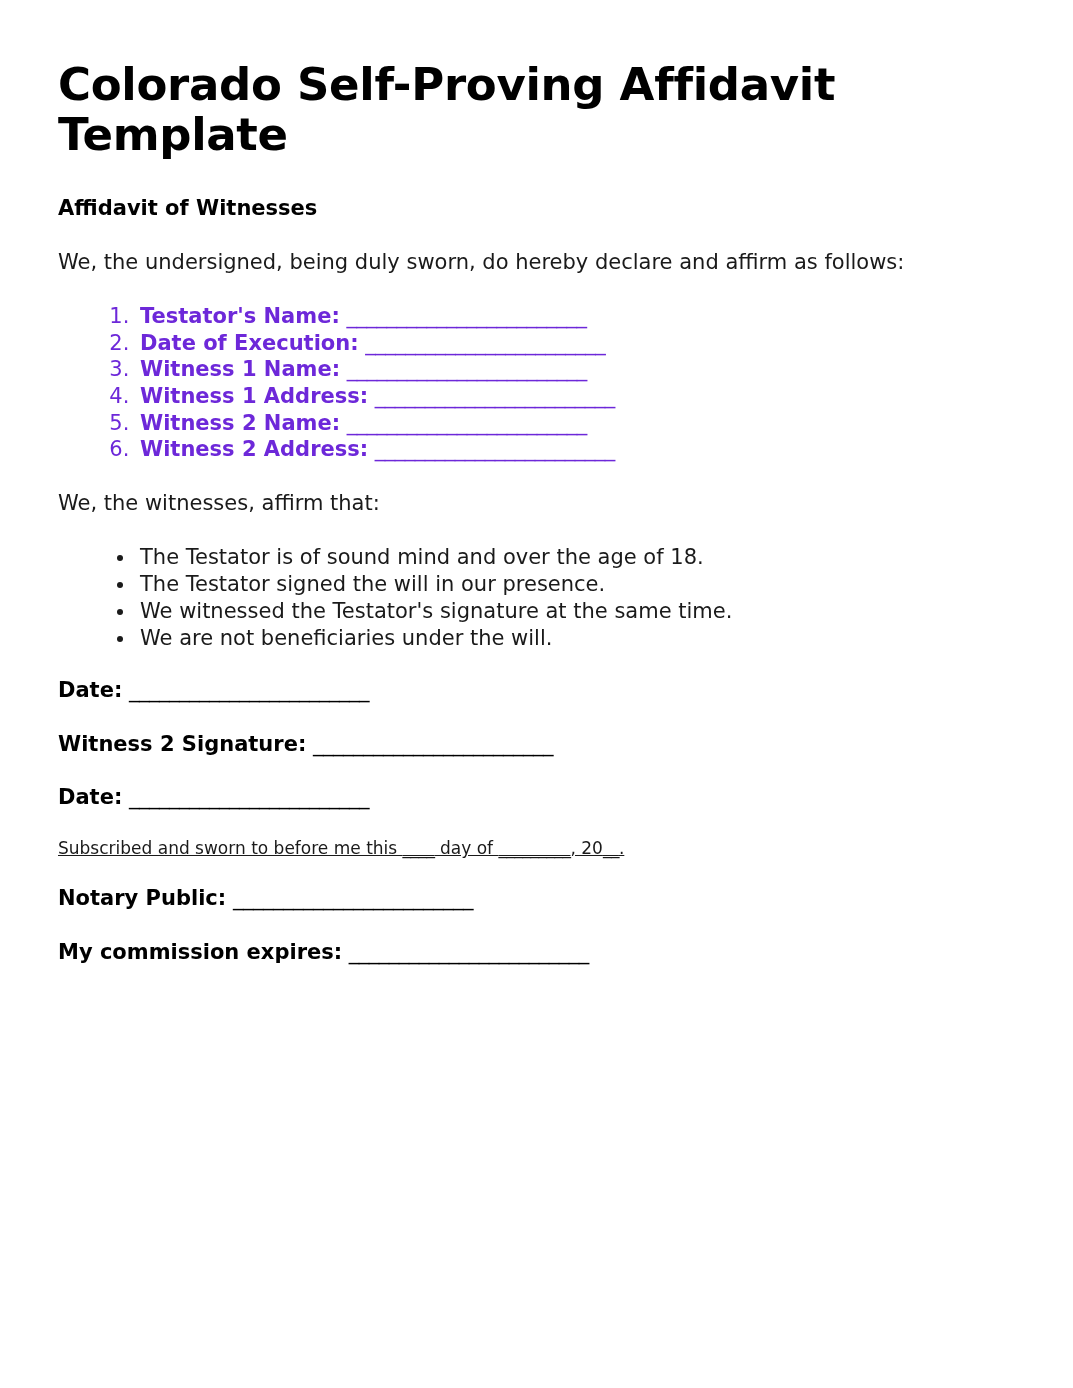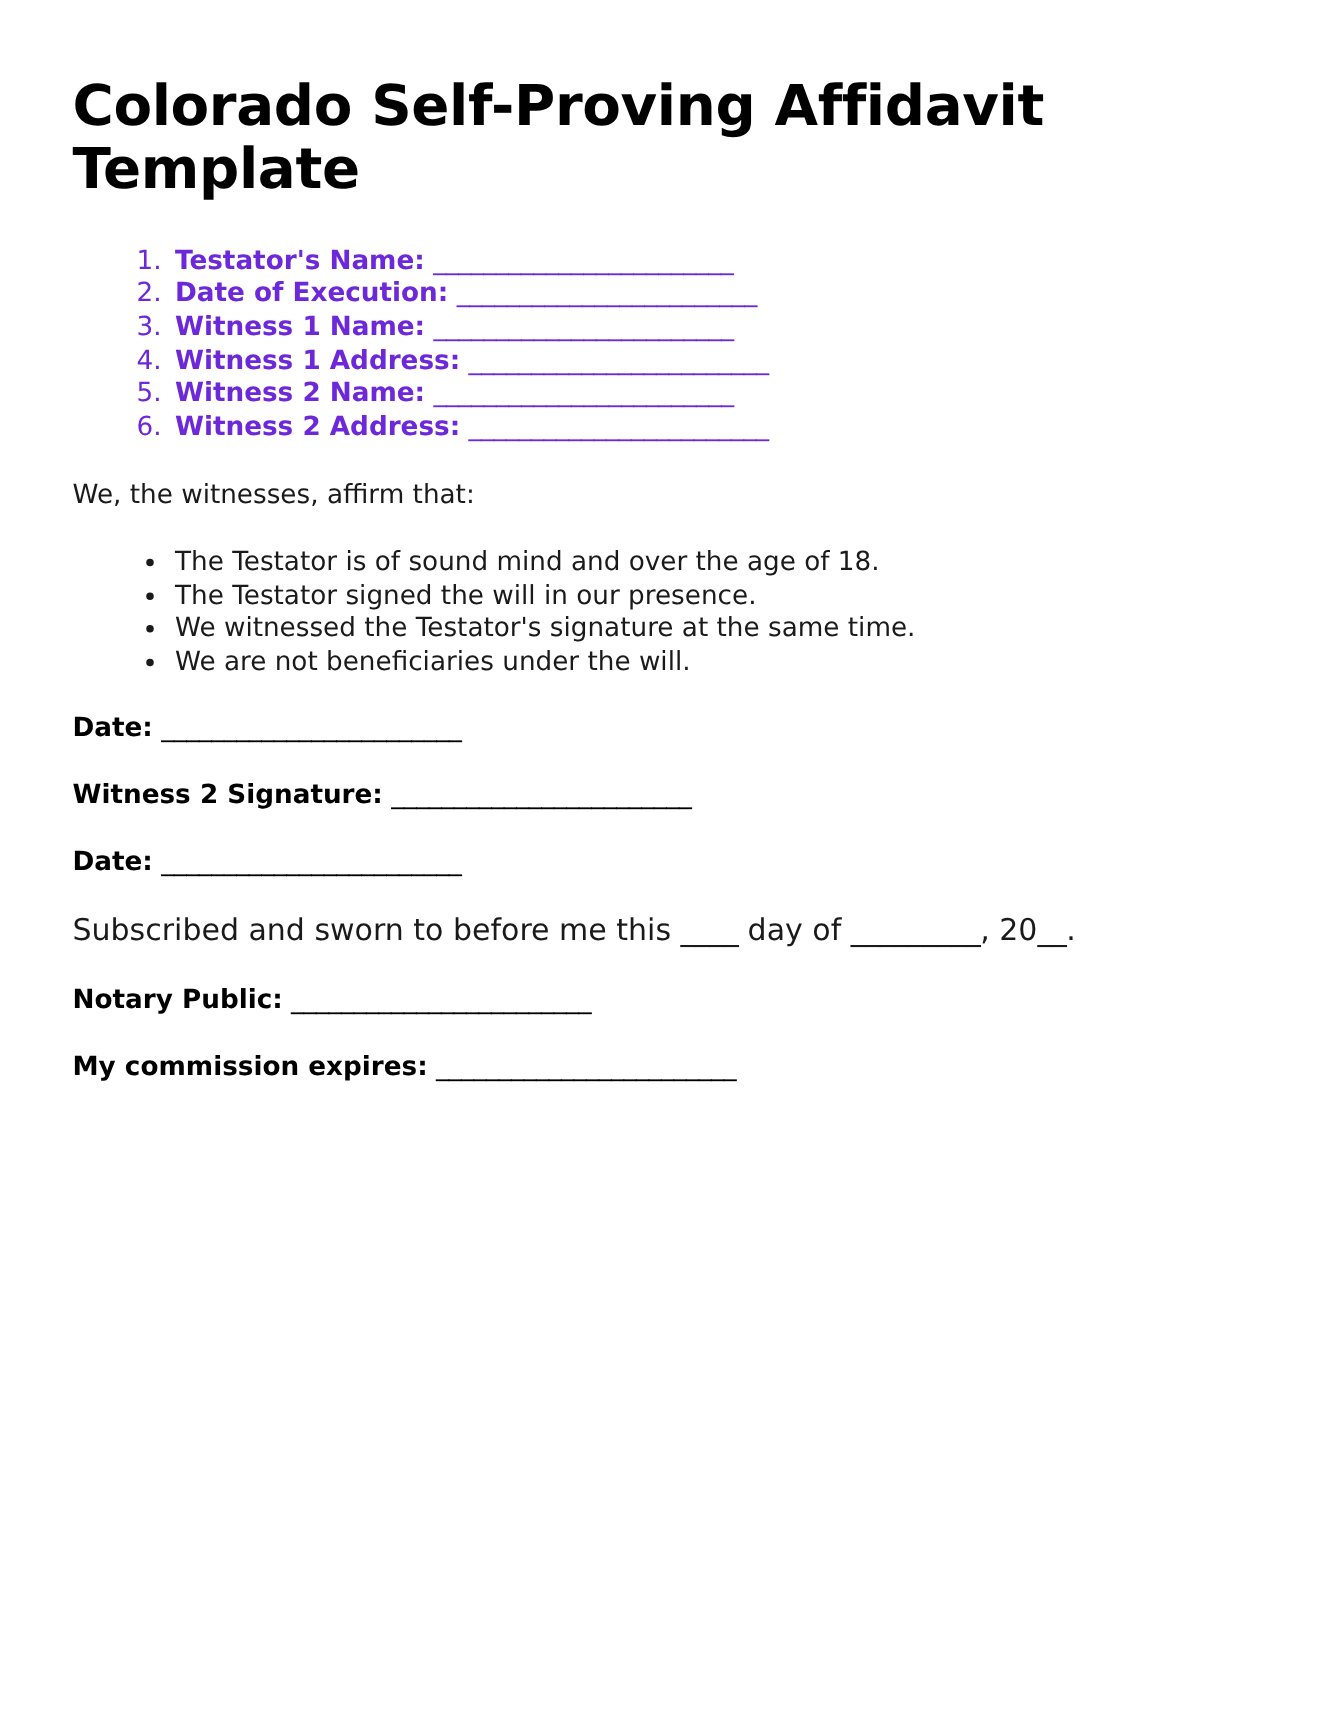--- a/index.html
+++ b/index.html
@@ -105,25 +105,26 @@
   }
   .sig-line .sig-label {
     font-weight: bold;
   }
   .sig-line .sig-blank {
     font-weight: normal;
     letter-spacing: -0.5px;
   }
 
   .sworn-line {
-    font-size: 24px;
+    font-size: 17px;
     line-height: 1.3;
     margin: 0 0 26px 0;
     color: #1a1a1a;
     white-space: nowrap;
+    text-decoration: underline;
   }
   .sworn-line .inline-blank {
     letter-spacing: -0.5px;
   }
 
   
   .footer-watermark {
     position: absolute;
     left: 36px;
     top: 1316px;
@@ -138,21 +139,23 @@
 </head>
 <body>
 
 <div class="page">
 
   <div class="content">
 
     <h1 class="doc-title">Colorado Self-Proving Affidavit Template</h1>
 
 
-
+    <p class="section-heading">Affidavit of Witnesses</p>
+
+    <p class="para">We, the undersigned, being duly sworn, do hereby declare and affirm as follows:</p>
 
     <ol class="field-list">
       <li>
         <span class="fld-label">Testator's Name:</span>
         <span class="fld-blank">________________________</span>
       </li>
       <li>
         <span class="fld-label">Date of Execution:</span>
         <span class="fld-blank">________________________</span>
       </li>

